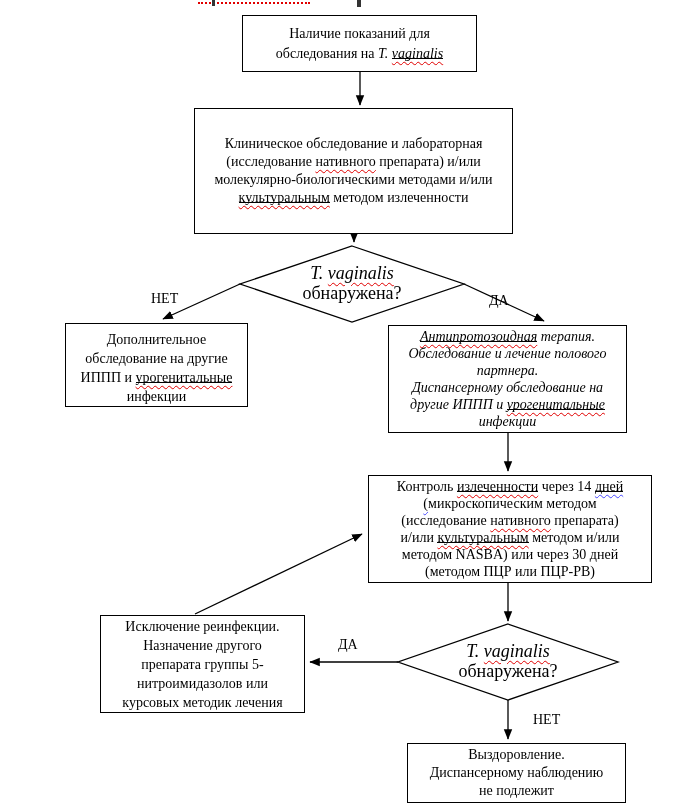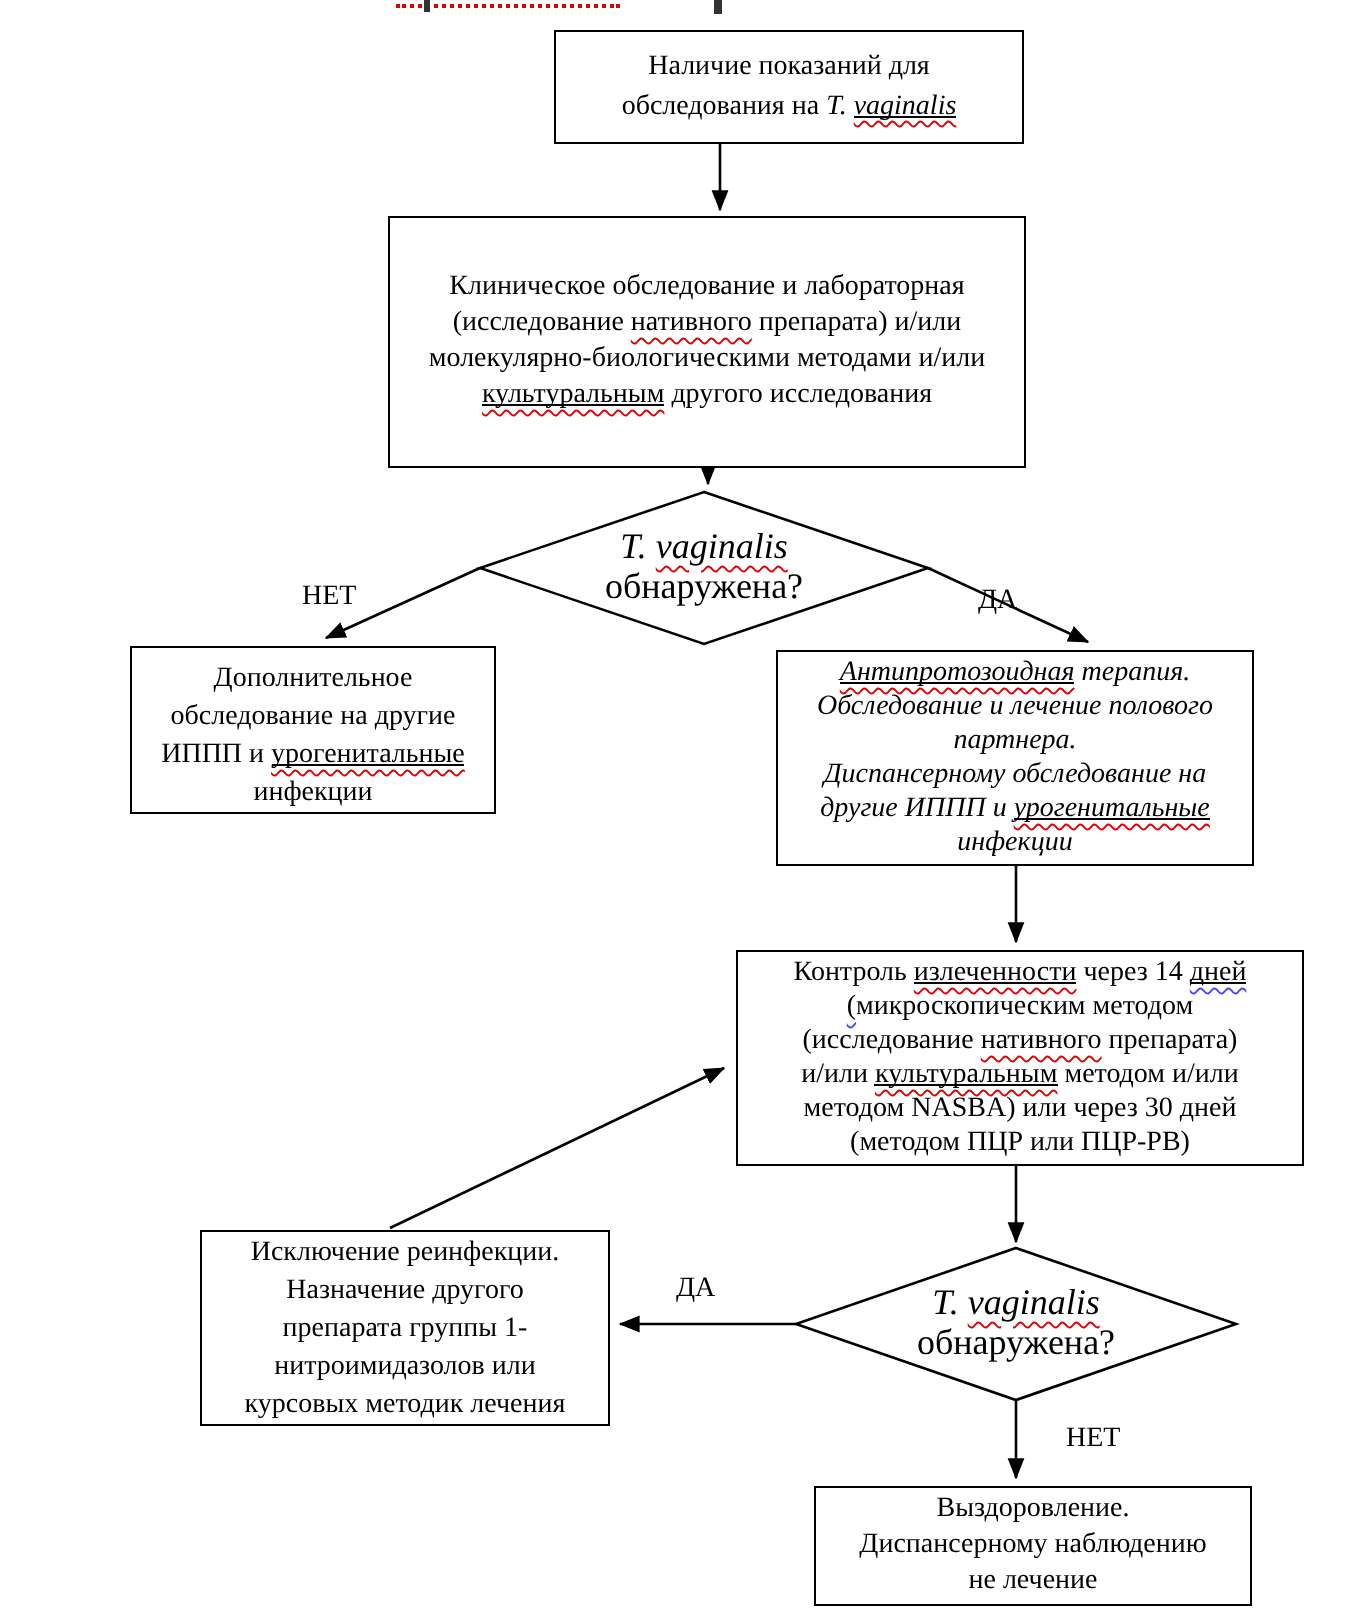--- a/index.html
+++ b/index.html
@@ -66,33 +66,33 @@
     <path class="conn" d="M464,284 L544,321" marker-end="url(#ah)"></path>
     <path class="conn" d="M508,433 V471" marker-end="url(#ah)"></path>
     <path class="conn" d="M508,583 V621" marker-end="url(#ah)"></path>
     <path class="conn" d="M398,662 L310,662" marker-end="url(#ah)"></path>
     <path class="conn" d="M195,614 L362,534" marker-end="url(#ah)"></path>
     <path class="conn" d="M508,700 V739" marker-end="url(#ah)"></path>
     <polygon class="dshape" points="352,246 464,284 352,322 240,284"></polygon>
     <polygon class="dshape" points="508,624 618,662 508,700 398,662"></polygon>
   </svg>
 
-  <div class="box" style="left:242px;top:15px;width:235px;height:57px;margin-left:35px;">
+  <div class="box" style="left:242px;top:15px;width:235px;height:57px;">
     <div class="inner lh20">
       <div class="tl"><span>Наличие показаний для</span></div>
       <div class="tl"><span>обследования на </span><span class="it">T. </span><span class="it ul sqr">vaginalis</span></div>
     </div>
   </div>
 
   <div class="box" style="left:194px;top:108px;width:319px;height:126px;">
     <div class="inner lh18">
       <div class="tl"><span>Клиническое обследование и лабораторная</span></div>
       <div class="tl"><span>(исследование </span><span class="sqr">нативного</span><span> препарата) и/или</span></div>
       <div class="tl"><span>молекулярно-биологическими методами и/или</span></div>
-      <div class="tl"><span class="ul sqr">культуральным</span><span> другого исследования</span></div>
+      <div class="tl"><span class="ul sqr">культуральным</span><span> методом излеченности</span></div>
     </div>
   </div>
 
   <div class="dtext" style="left:262px;top:263px;">
     <div class="tl"><span class="it">T. </span><span class="it sqr">vaginalis</span></div>
     <div class="tl"><span>обнаружена?</span></div>
   </div>
 
   <div class="lbl" style="left:151px;top:291px;">НЕТ</div>
   <div class="lbl" style="left:489px;top:293px;">ДА</div>
@@ -133,27 +133,27 @@
     <div class="tl"><span>обнаружена?</span></div>
   </div>
 
   <div class="lbl" style="left:338px;top:637px;">ДА</div>
   <div class="lbl" style="left:533px;top:712px;">НЕТ</div>
 
   <div class="box" style="left:100px;top:615px;width:205px;height:98px;">
     <div class="inner lh19">
       <div class="tl"><span>Исключение реинфекции.</span></div>
       <div class="tl"><span>Назначение другого</span></div>
-      <div class="tl"><span>препарата группы 1-</span></div>
+      <div class="tl"><span>препарата группы 5-</span></div>
       <div class="tl"><span>нитроимидазолов или</span></div>
       <div class="tl"><span>курсовых методик лечения</span></div>
     </div>
   </div>
 
   <div class="box" style="left:407px;top:743px;width:219px;height:60px;">
     <div class="inner lh18">
       <div class="tl"><span>Выздоровление.</span></div>
       <div class="tl"><span>Диспансерному наблюдению</span></div>
-      <div class="tl"><span>не лечение</span></div>
+      <div class="tl"><span>не подлежит</span></div>
     </div>
   </div>
 
 </div>
 
 </body></html>

